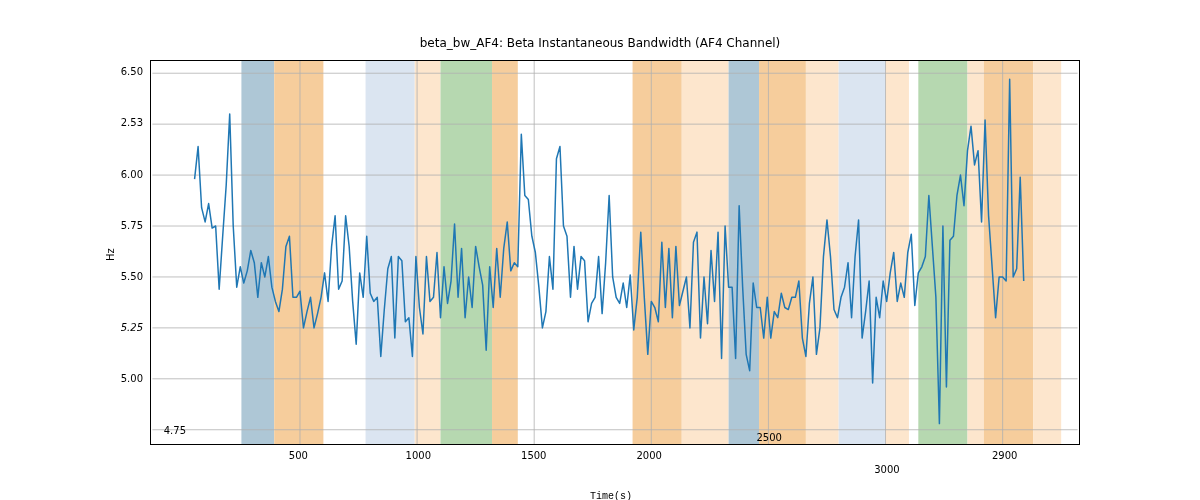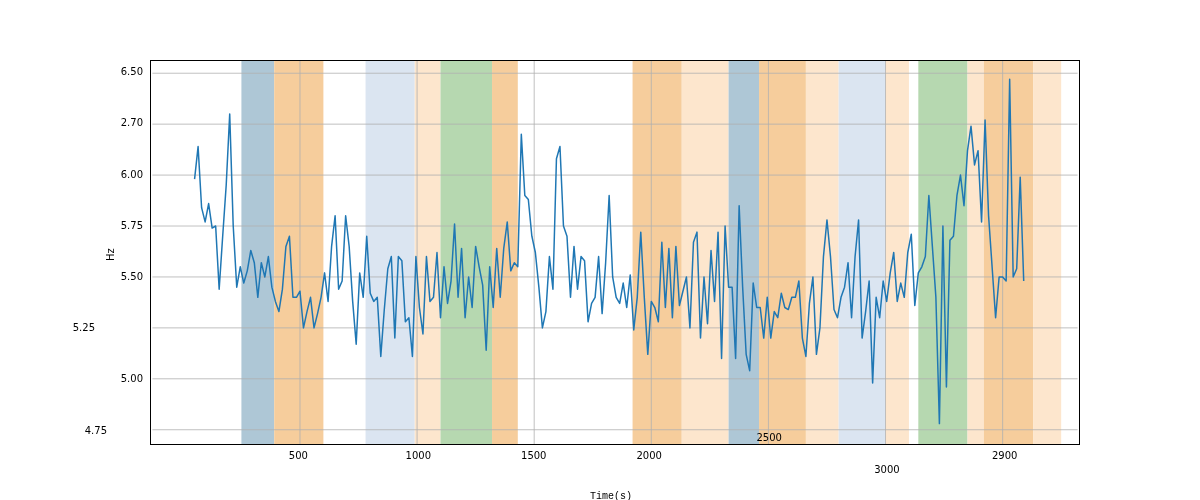--- a/index.html
+++ b/index.html
@@ -48,20 +48,21 @@
   }
   .ylabel {
     transform: rotate(-90deg);
     transform-origin: left top;
   }
 </style>
 </head>
 <body>
 
 <div class="figure">
+  <div class="title" style="top: 36px;">beta_bw_AF4: Beta Instantaneous Bandwidth (AF4 Channel)</div>
   <div class="axes" id="axes" style="left: 150px; top: 60px; width: 930px; height: 385px;">
     <svg id="axes-svg" viewBox="0 0 930 385">
         <rect x="89.46835443037975" y="0" width="32.96202531645571" height="385" fill="#aec7d6"></rect>
         <rect x="122.43037974683546" y="0" width="49.443037974683534" height="385" fill="#f6cd9c"></rect>
         <rect x="214.25316455696202" y="0" width="49.443037974683534" height="385" fill="#dbe5f1"></rect>
         <rect x="263.69620253164555" y="0" width="25.898734177215204" height="385" fill="#fde6cd"></rect>
         <rect x="289.59493670886076" y="0" width="51.79746835443041" height="385" fill="#b6d8b0"></rect>
         <rect x="341.39240506329116" y="0" width="25.898734177215147" height="385" fill="#f6cd9c"></rect>
         <rect x="482.65822784810126" y="0" width="49.44303797468359" height="385" fill="#f6cd9c"></rect>
         <rect x="532.1012658227849" y="0" width="47.08860759493666" height="385" fill="#fde6cd"></rect>
@@ -94,21 +95,21 @@
   </div>
   <div class="xlabel" id="xlabel" style="left: 590px; top: 491px; font-family: Liberation Mono, monospace;">Time(s)</div>
   <div class="ylabel" id="ylabel" style="left: 105px; top: 260.5px;">Hz</div>
 <div class="tick-label" style="left: 283.329px; top: 450px; width: 30px; text-align: center;">500</div>
     <div class="tick-label" style="left: 401.051px; top: 450px; width: 30px; text-align: right;">1000</div>
     <div class="tick-label" style="left: 518.772px; top: 450px; width: 30px; text-align: center;">1500</div>
     <div class="tick-label" style="left: 636.494px; top: 450px; width: 30px; text-align: left;">2000</div>
     <div class="tick-label" style="left: 754.215px; top: 432px; width: 30px; text-align: center;">2500</div>
     <div class="tick-label" style="left: 871.937px; top: 450px; width: 30px; text-align: center; margin-top: 14px;">3000</div>
     <div class="tick-label" style="left: 989.658px; top: 450px; width: 30px; text-align: center;">2900</div>
-    <div class="tick-label" style="right: 1093px; top: 424.665px; text-align: right; margin-left: 31px;">4.75</div>
+    <div class="tick-label" style="right: 1014px; top: 424.665px; text-align: right; margin-left: 31px;">4.75</div>
     <div class="tick-label" style="right: 1057px; top: 373.468px; text-align: left;">5.00</div>
-    <div class="tick-label" style="right: 1105px; top: 322.271px; text-align: left;">5.25</div>
+    <div class="tick-label" style="right: 1057px; top: 322.271px; text-align: left; font-style: italic;">5.25</div>
     <div class="tick-label" style="right: 1057px; top: 271.074px; text-align: right;">5.50</div>
     <div class="tick-label" style="right: 1057px; top: 219.878px; text-align: right;">5.75</div>
     <div class="tick-label" style="right: 1057px; top: 168.681px; text-align: right;">6.00</div>
-    <div class="tick-label" style="right: 1057px; top: 117.484px; text-align: right;">2.70</div>
+    <div class="tick-label" style="right: 1057px; top: 117.484px; text-align: right;">2.53</div>
     <div class="tick-label" style="right: 1057px; top: 66.2872px; text-align: right;">6.50</div>
   </div>
 
 </body></html>

